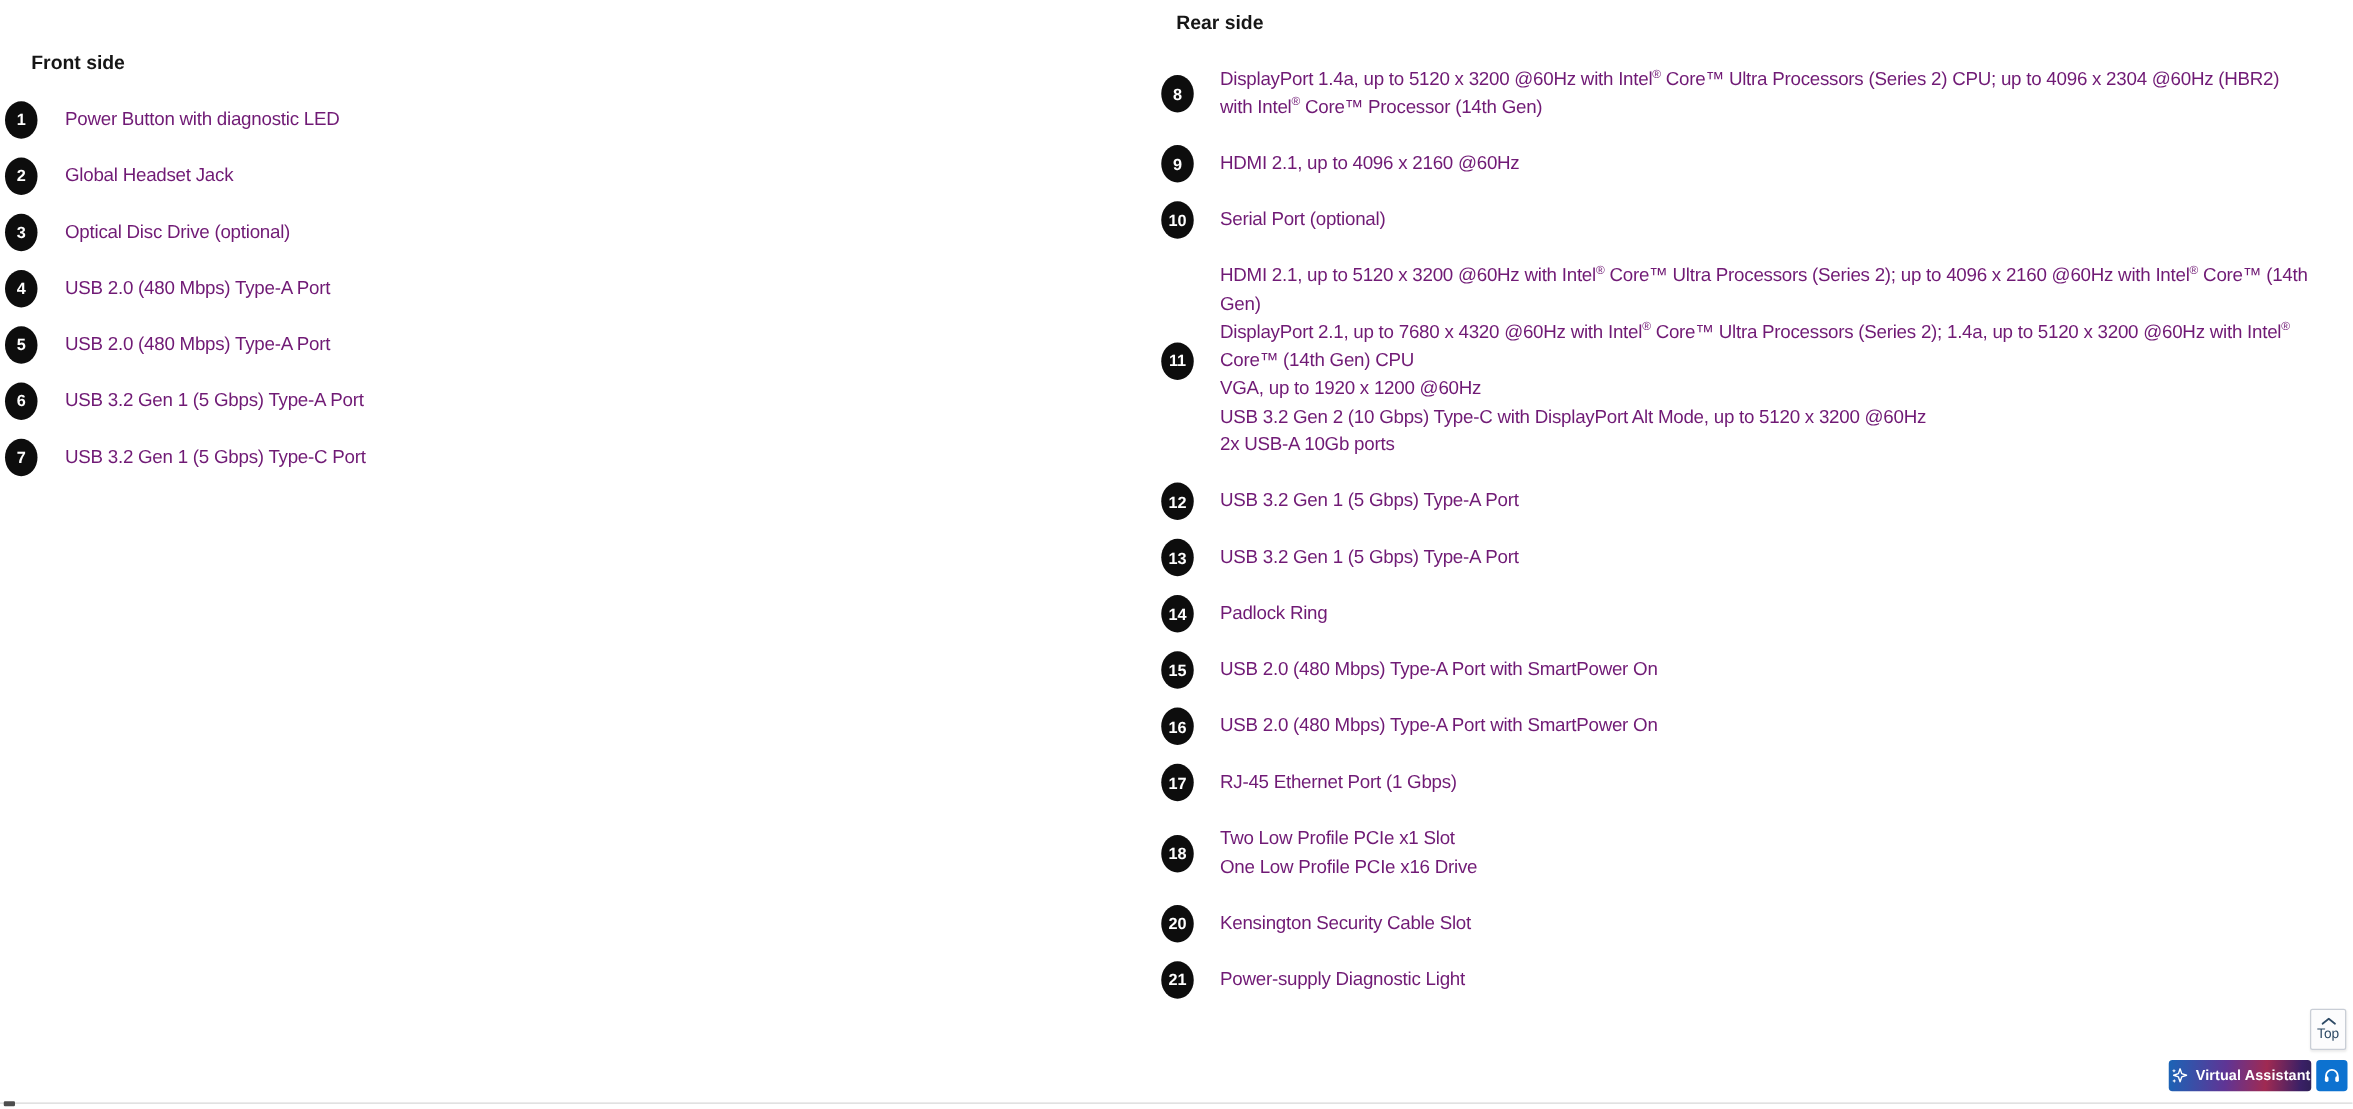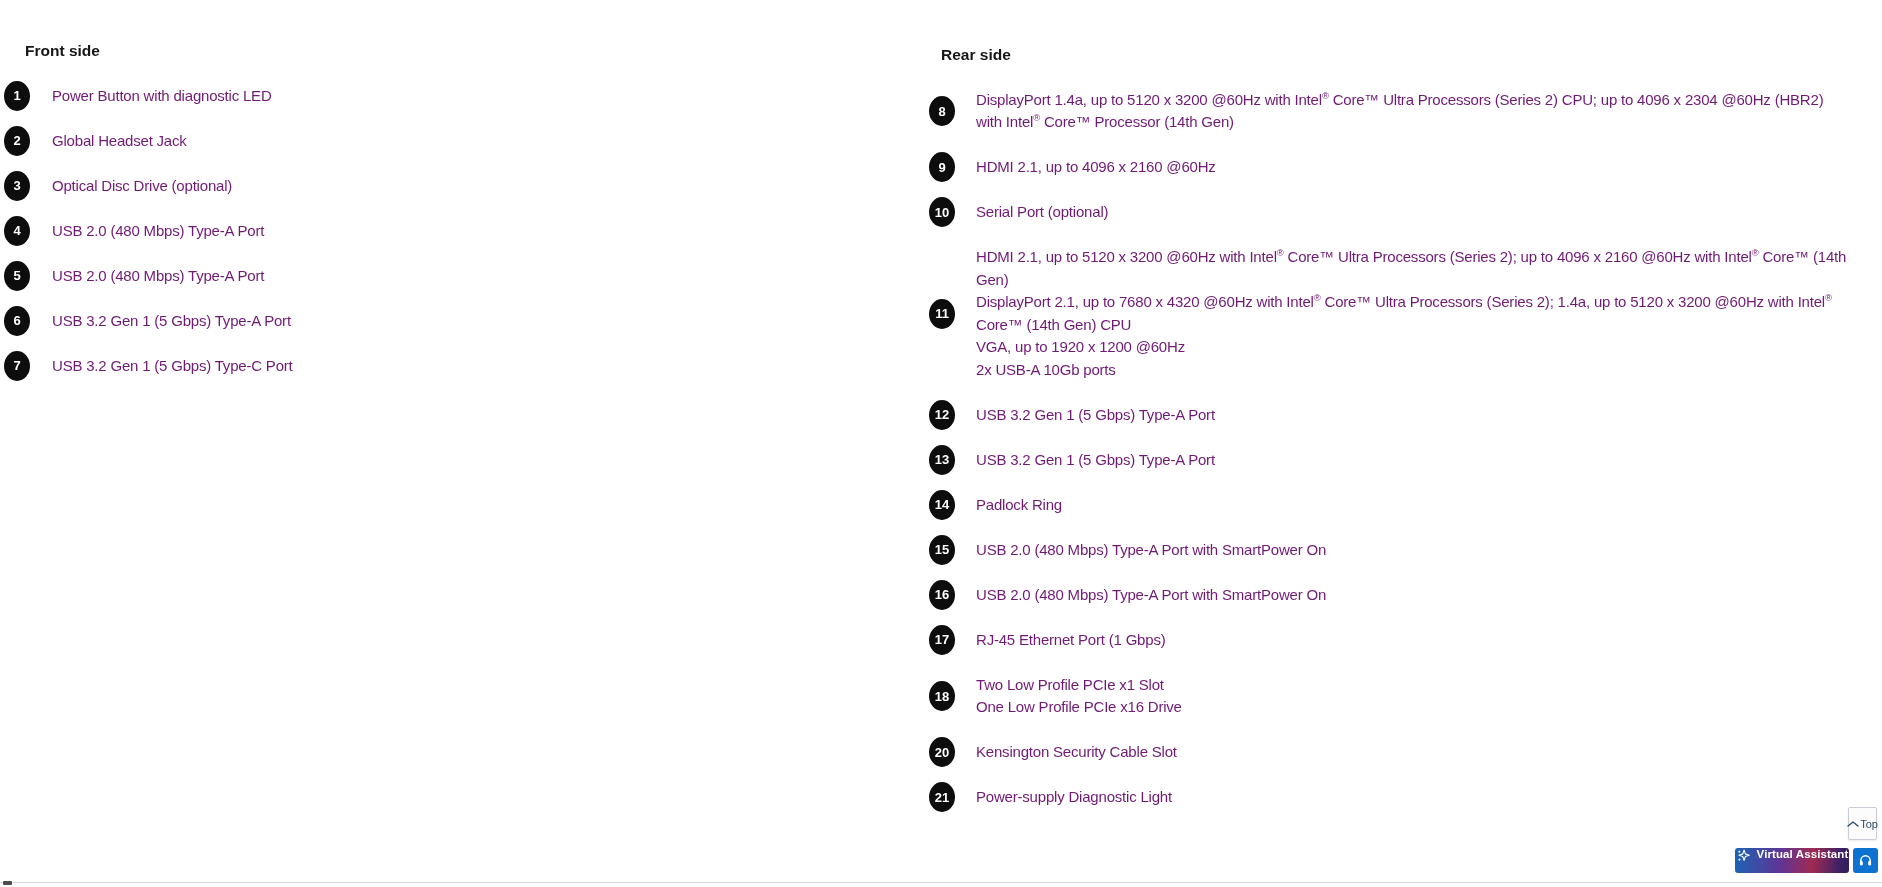--- a/index.html
+++ b/index.html
@@ -6,49 +6,49 @@
   body{
     width:1882px;height:887px;overflow:hidden;background:#ffffff;
     font-family:"Liberation Sans","DejaVu Sans",sans-serif;
     position:relative;color:#202020;
   }
   .column{position:absolute;top:0;}
   .column.front{left:0;width:920px;padding-top:8px;}
   .column.rear{left:929px;width:945px;padding-top:8px;}
   .heading{font-size:15.5px;font-weight:700;color:#161616;line-height:22.5px;margin:0 0 22px 0;}
   .front .heading{margin-left:25px;margin-top:32px;}
-  .rear .heading{margin-left:12px;margin-top:36px;}
+  .rear .heading{margin-left:12px;}
   .item{position:relative;margin-bottom:22.5px;}
   .front .item{padding-left:52px;}
   .rear .item{padding-left:47px;}
   .badge{
     position:absolute;top:50%;transform:translateY(-50%);
     width:26px;height:30px;border-radius:50%;
     background:#0d0d0d;color:#ffffff;
     font-size:13px;font-weight:700;
     display:flex;align-items:center;justify-content:center;
   }
   .front .badge{left:4px;}
   .rear .badge{left:0;}
   .line{font-size:15px;line-height:22.5px;color:#701a75;letter-spacing:-0.2px;white-space:nowrap;}
   .line sup{font-size:9.5px;line-height:0;}
   .bottom-divider{position:absolute;left:0;top:882px;width:1882px;height:1px;background:#d8d8d8;}
   .corner-fragment{position:absolute;left:3px;top:881px;width:9px;height:4px;background:#4d4d4d;border-radius:1px;}
 
   .top-btn{
     position:absolute;left:1848px;top:807px;width:29px;height:33px;
     background:#fcfcfd;border:1px solid #c9ced6;border-radius:2px;
-    display:flex;flex-direction:row;align-items:center;justify-content:center;gap:1px;
+    display:flex;flex-direction:column;align-items:center;justify-content:center;gap:1px;
     padding:0;cursor:pointer;box-shadow:0 1px 2px rgba(0,0,0,.08);
   }
   .top-btn .top-label{font-size:11px;color:#2f4b66;line-height:12px;font-family:inherit;}
   .va-btn{
     position:absolute;left:1735px;top:848px;width:114px;height:25px;
     border:none;border-radius:3px;cursor:pointer;padding:0 8px;
-    display:flex;align-items:flex-start;justify-content:center;gap:6px;
+    display:flex;align-items:center;justify-content:center;gap:6px;
     background:linear-gradient(95deg,#1b64b6 0%,#5f3595 40%,#a02a52 68%,#3a2066 92%,#2f1f56 100%);
     color:#ffffff;
   }
   .va-btn .va-label{font-size:11.5px;font-weight:700;letter-spacing:.1px;white-space:nowrap;font-family:inherit;}
   .support-btn{
     position:absolute;left:1853px;top:848px;width:25px;height:25px;
     border:none;border-radius:3px;background:#0d72d0;cursor:pointer;
     display:flex;align-items:center;justify-content:center;padding:0;
   }
 </style>
@@ -126,20 +126,21 @@
         </div>
       </div>
       <div class="item">
         <span class="badge">11</span>
         <div>
           <div class="line">HDMI 2.1, up to 5120 x 3200 @60Hz with Intel<sup>®</sup> Core™ Ultra Processors (Series 2); up to 4096 x 2160 @60Hz with Intel<sup>®</sup> Core™ (14th</div>
           <div class="line">Gen)</div>
           <div class="line">DisplayPort 2.1, up to 7680 x 4320 @60Hz with Intel<sup>®</sup> Core™ Ultra Processors (Series 2); 1.4a, up to 5120 x 3200 @60Hz with Intel<sup>®</sup></div>
           <div class="line">Core™ (14th Gen) CPU</div>
           <div class="line">VGA, up to 1920 x 1200 @60Hz</div>
+          <div class="line">USB 3.2 Gen 2 (10 Gbps) Type-C with DisplayPort Alt Mode, up to 5120 x 3200 @60Hz</div>
           <div class="line">2x USB-A 10Gb ports</div>
         </div>
       </div>
       <div class="item">
         <span class="badge">12</span>
         <div>
           <div class="line">USB 3.2 Gen 1 (5 Gbps) Type-A Port</div>
         </div>
       </div>
       <div class="item">

